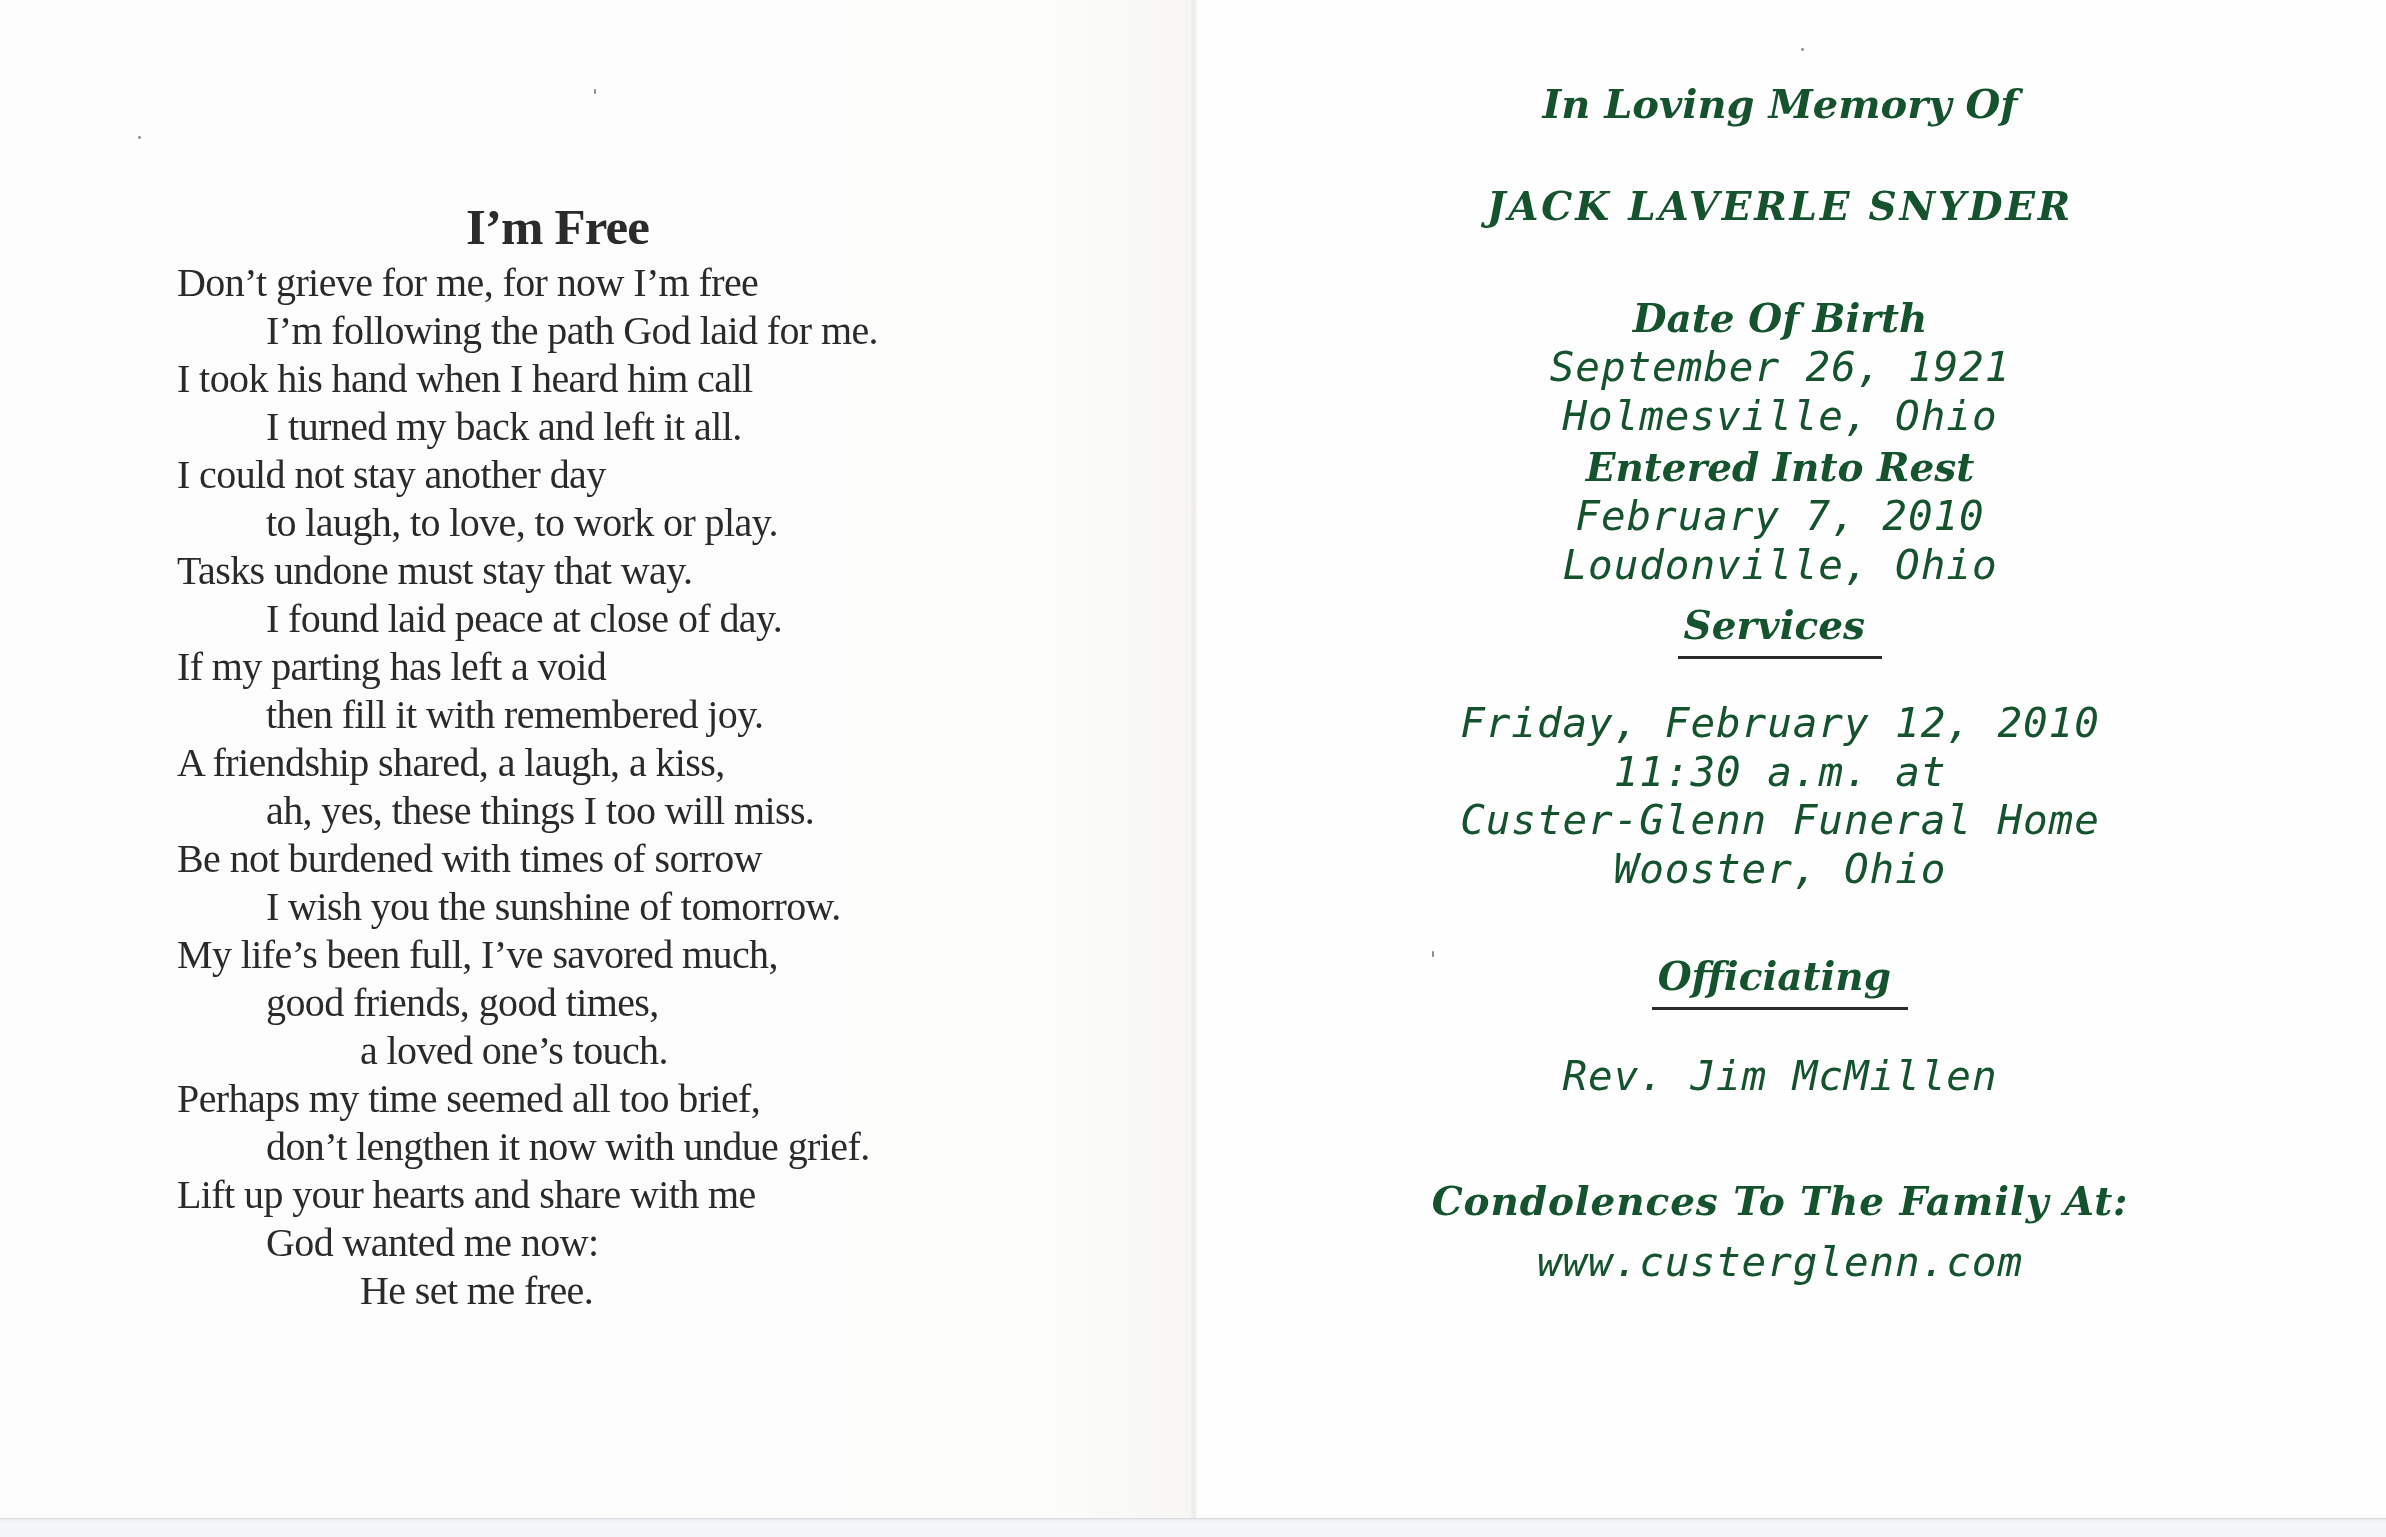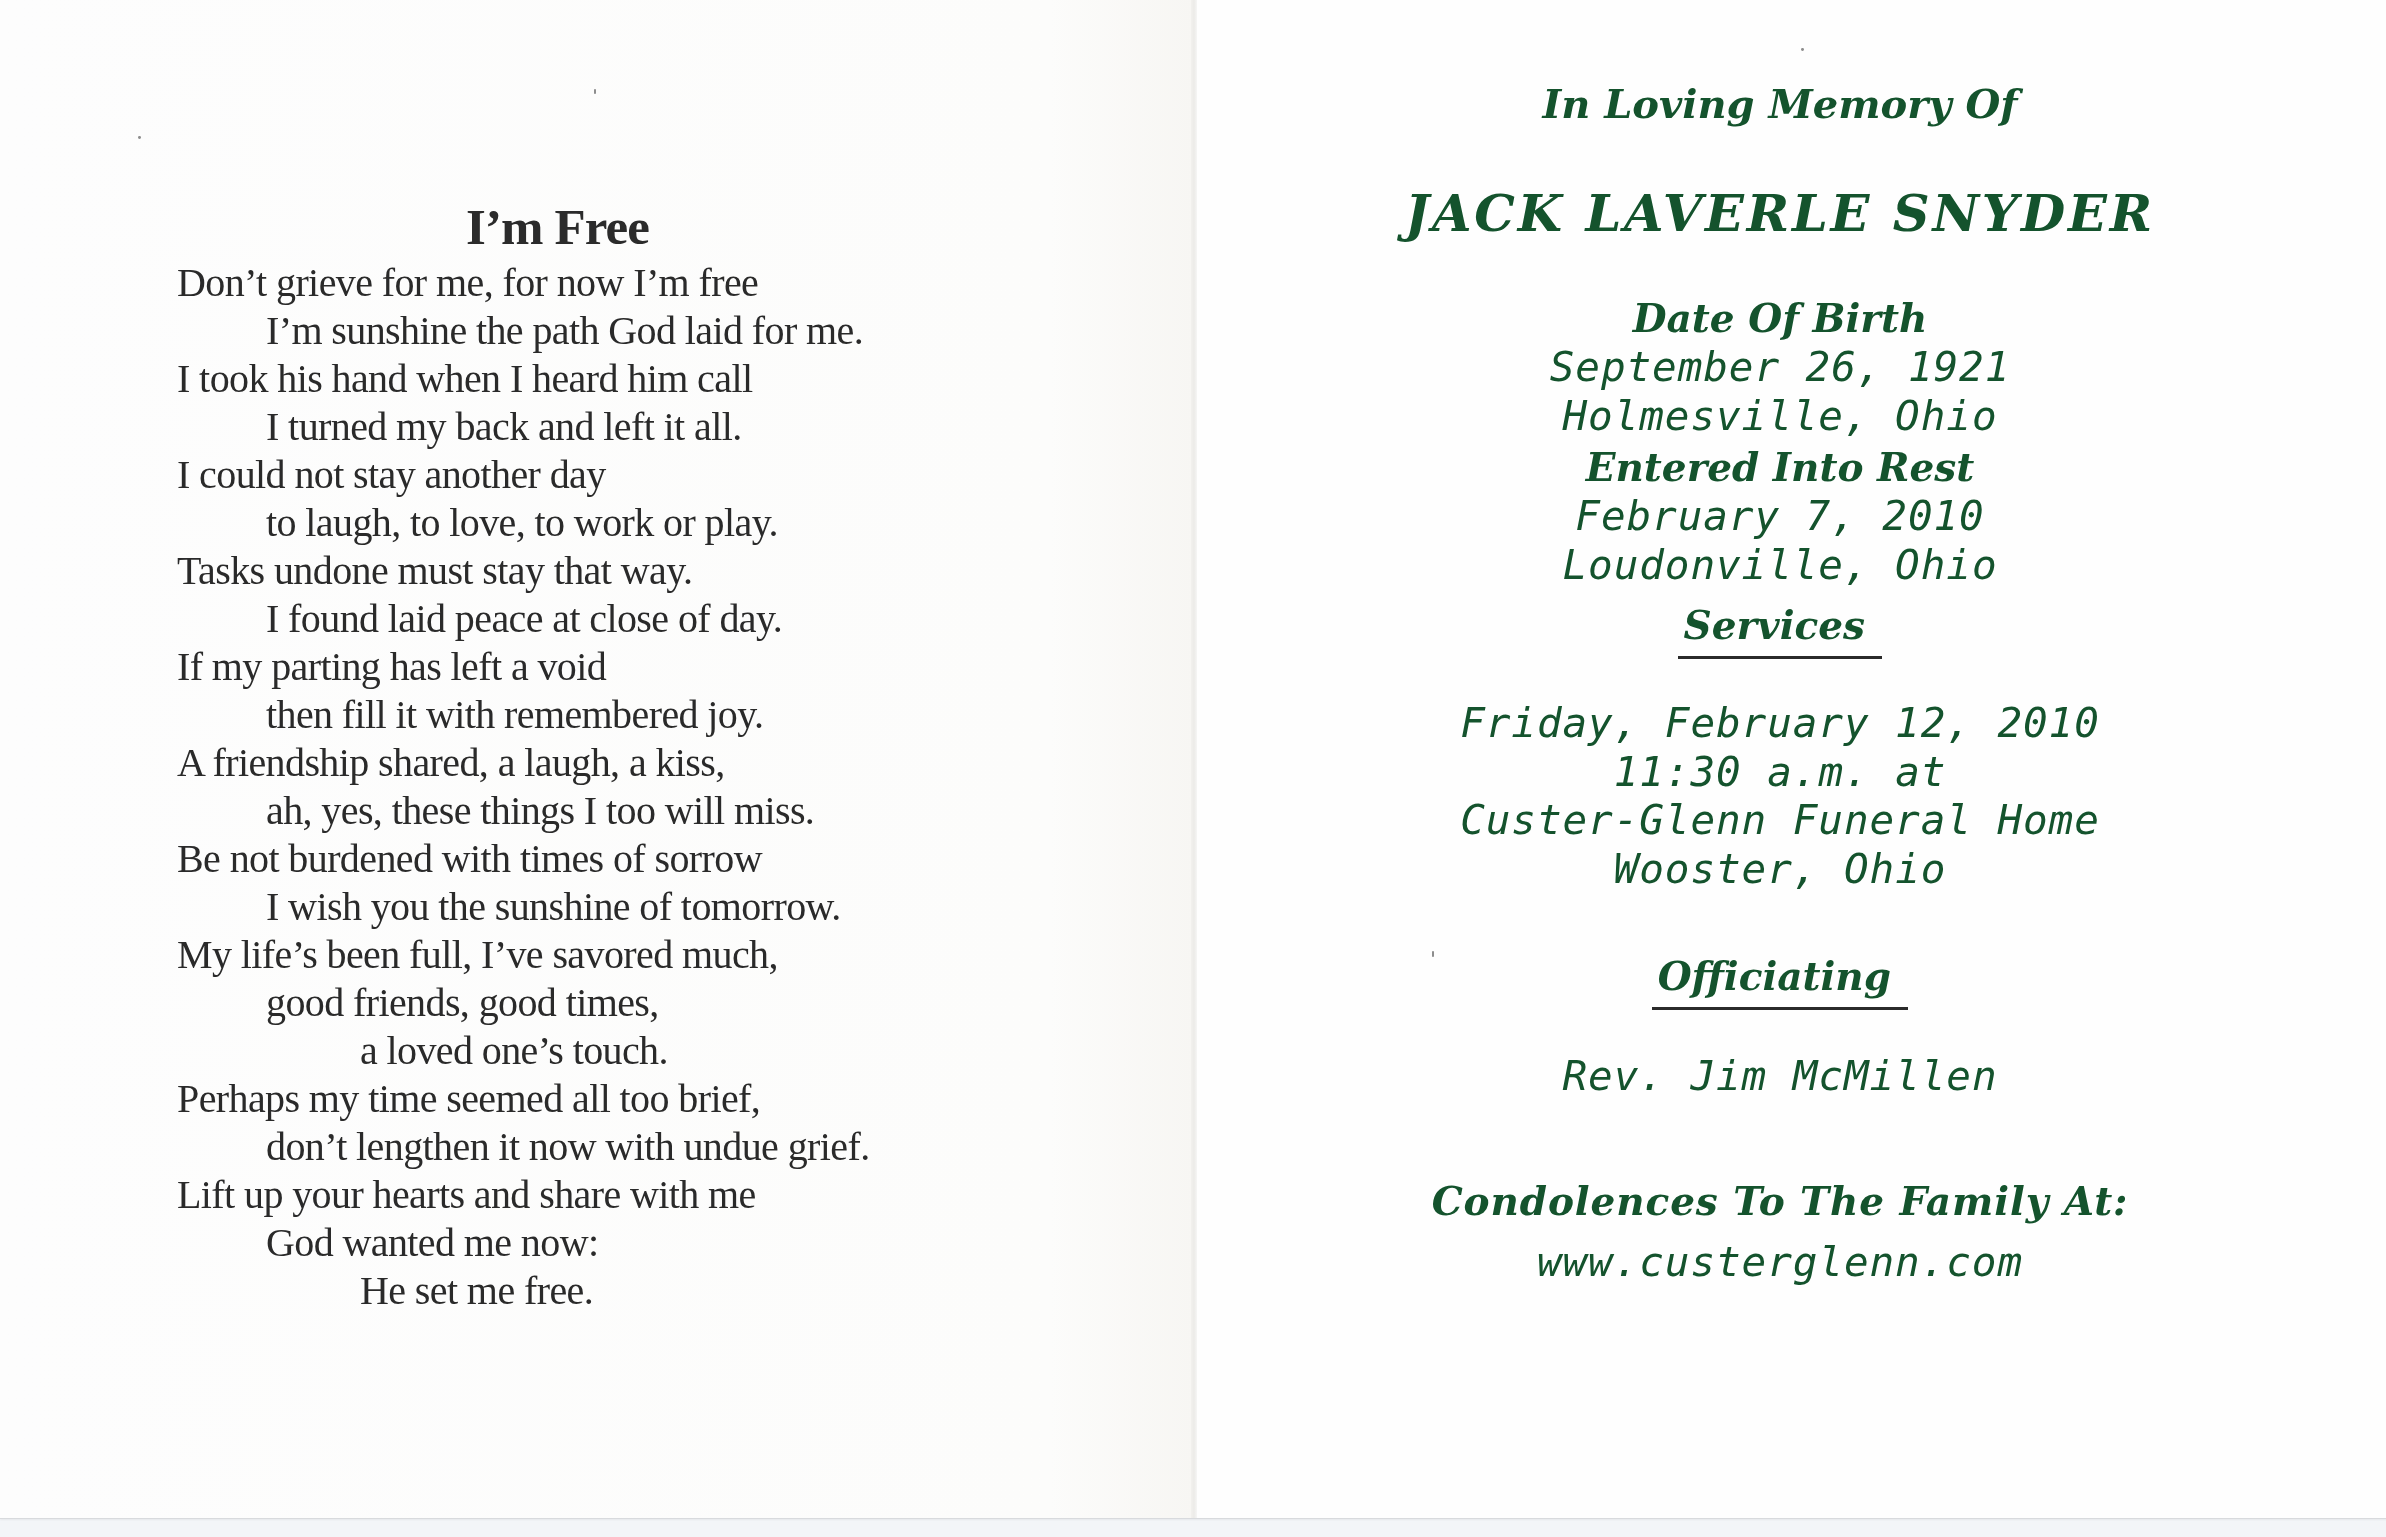--- a/index.html
+++ b/index.html
@@ -116,21 +116,21 @@
   </style>
 </head>
 <body>
 
 <div class="card">
 
   <div class="panel-left">
     <div class="poem-title">I’m Free</div>
     <div class="poem">
       <span class="poem-line">Don’t grieve for me, for now I’m free</span>
-      <span class="poem-line indent-1">I’m sunshine the path God laid for me.</span>
+      <span class="poem-line indent-1">I’m following the path God laid for me.</span>
       <span class="poem-line">I took his hand when I heard him call</span>
       <span class="poem-line indent-1">I turned my back and left it all.</span>
       <span class="poem-line">I could not stay another day</span>
       <span class="poem-line indent-1">to laugh, to love, to work or play.</span>
       <span class="poem-line">Tasks undone must stay that way.</span>
       <span class="poem-line indent-1">I found laid peace at close of day.</span>
       <span class="poem-line">If my parting has left a void</span>
       <span class="poem-line indent-1">then fill it with remembered joy.</span>
       <span class="poem-line">A friendship shared, a laugh, a kiss,</span>
       <span class="poem-line indent-1">ah, yes, these things I too will miss.</span>
@@ -147,21 +147,21 @@
     </div>
     <span class="speck" style="left:138px; top:136px;"></span>
     <span class="speck" style="left:594px; top:89px; width:1.9px; height:4.7px; border-radius:0.9px;"></span>
   </div>
 
   <div class="fold"></div>
 
   <div class="panel-right"></div>
 
   <div class="rcol heading" style="top:80px; font-size:40px;">In Loving Memory Of</div>
-  <div class="rcol heading" style="top:183px; font-size:51px; letter-spacing:2.8px;">JACK LAVERLE SNYDER</div>
+  <div class="rcol heading" style="top:183px; font-size:39px; letter-spacing:2.8px;">JACK LAVERLE SNYDER</div>
 
   <div class="rcol heading" style="top:295px;">Date Of Birth</div>
   <div class="rcol body-text" style="top:343px;">September 26, 1921</div>
   <div class="rcol body-text" style="top:392px;">Holmesville, Ohio</div>
 
   <div class="rcol heading" style="top:444px;">Entered Into Rest</div>
   <div class="rcol body-text" style="top:492px;">February 7, 2010</div>
   <div class="rcol body-text" style="top:541px;">Loudonville, Ohio</div>
 
   <div class="rcol" style="top:602px;">

